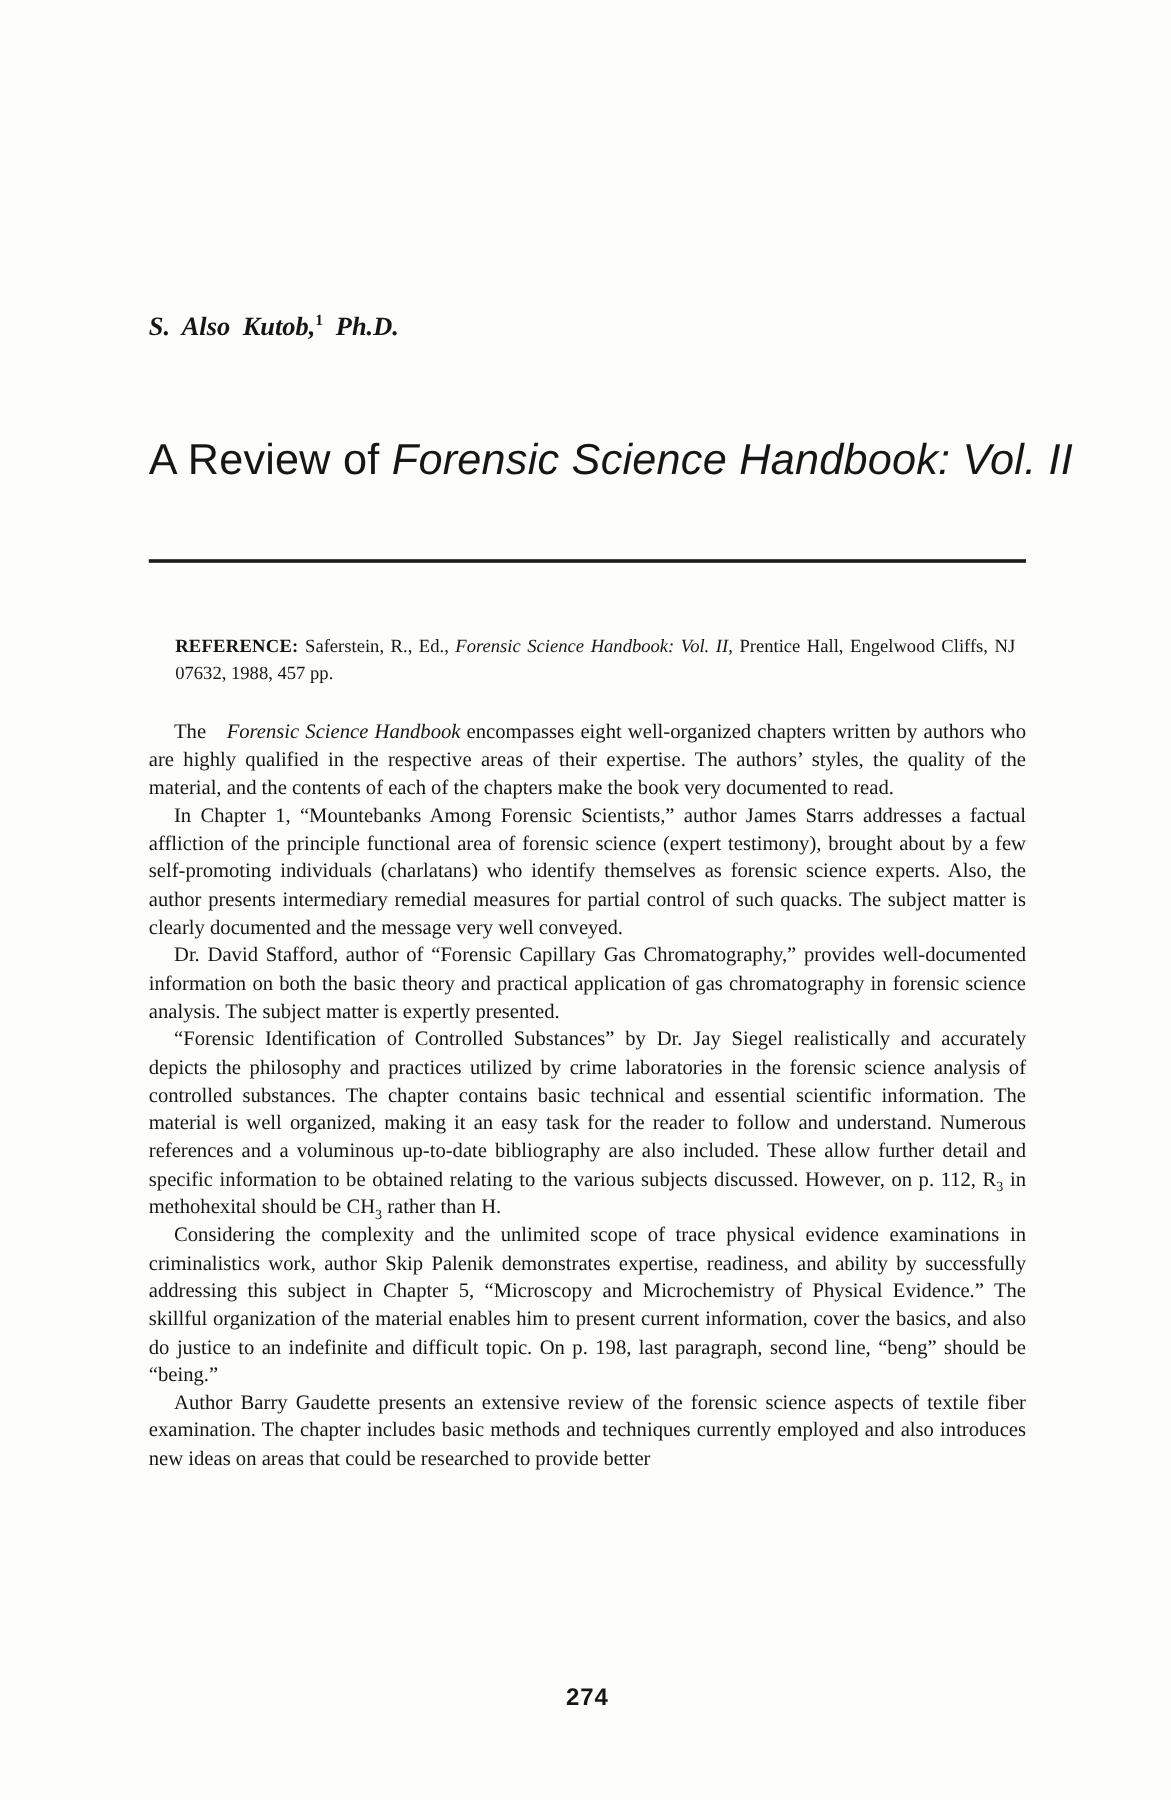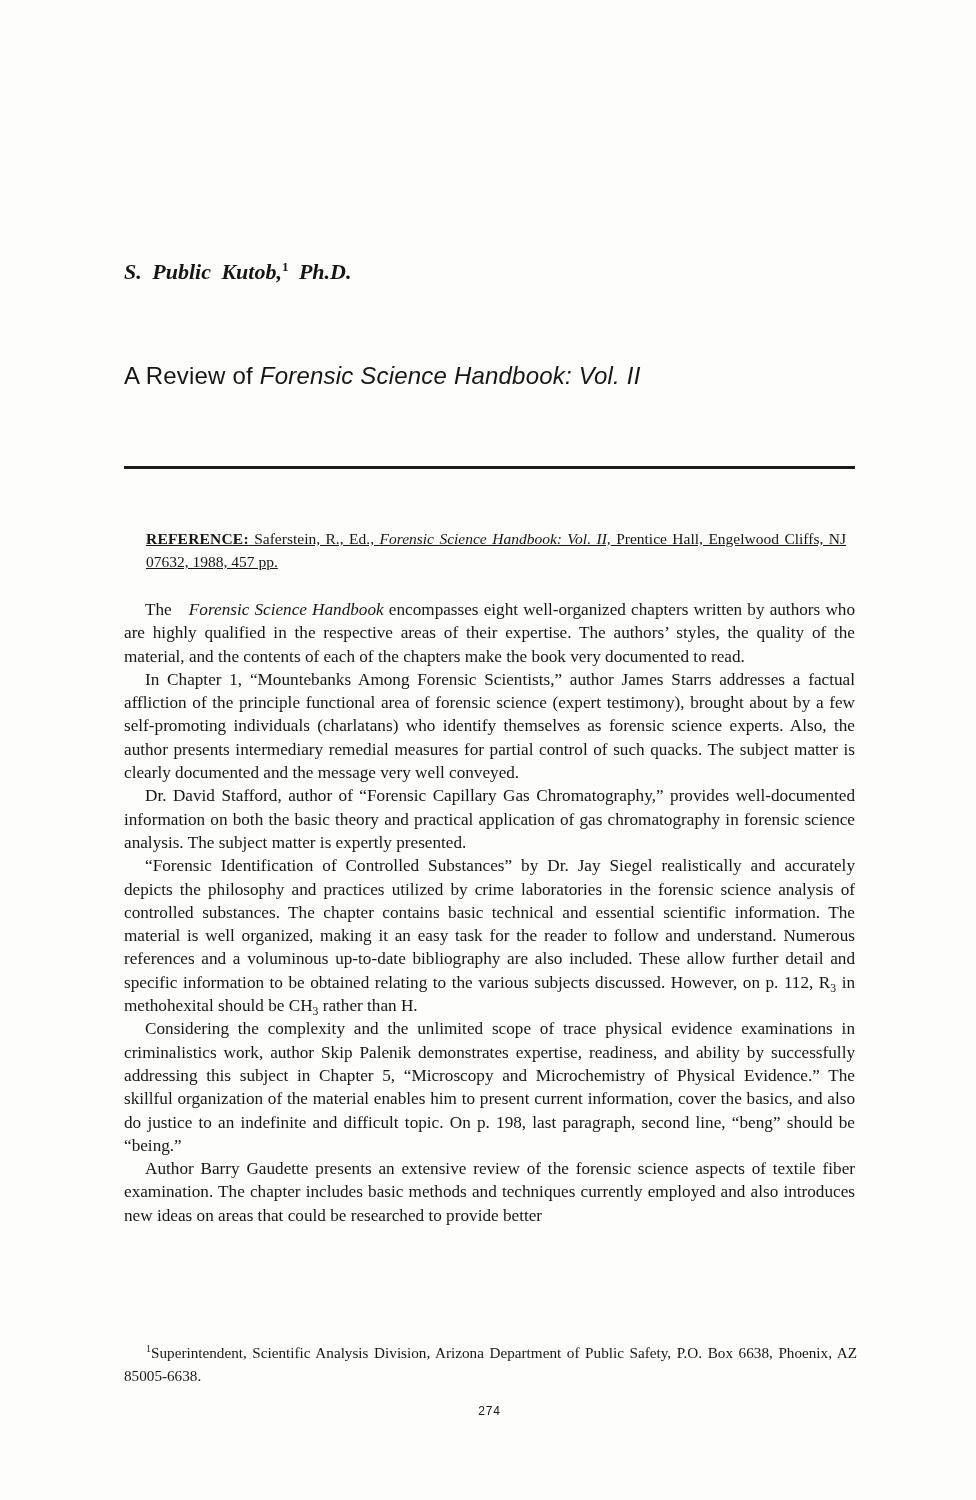--- a/index.html
+++ b/index.html
@@ -23,64 +23,64 @@
 
   .author-line {
     position: absolute; top: 259px; left: 124px;
     font-size: 22px; font-weight: bold; font-style: italic; word-spacing: 5px;
   }
   .author-line sup { font-size: 13px; font-style: normal; }
 
   .article-title {
     position: absolute; top: 362px; left: 124px; margin: 0;
     font-family: "Liberation Sans", sans-serif;
-    font-size: 24px; font-weight: 500; letter-spacing: 0.2px; white-space: nowrap;
+    font-size: 36px; font-weight: 500; letter-spacing: 0.2px; white-space: nowrap;
   }
   .article-title em { font-style: italic; }
 
   .title-rule {
     position: absolute; top: 466px; left: 124px; width: 731px;
     border: none; border-top: 3px solid #1c1c1c; margin: 0;
   }
 
   .reference {
     position: absolute; top: 527px; left: 146px; width: 700px; margin: 0;
-    font-size: 15.5px; line-height: 23px; text-align: justify; text-decoration: underline;
+    font-size: 15.5px; line-height: 23px; text-align: justify;
   }
   .reference strong { letter-spacing: 0.2px; }
 
   .article-body {
     position: absolute; top: 598px; left: 124px; width: 731px;
     font-size: 17.2px; line-height: 23.3px; text-align: justify;
   }
   .article-body p { margin: 0; text-indent: 21px; }
   .article-body em { font-style: italic; margin-left: 12px; }
   .article-body sub { font-size: 68%; line-height: 0; }
 
   .footnote {
     position: absolute; top: 1337px; left: 124px; width: 733px;
     font-size: 15.2px; line-height: 23px; text-align: justify; text-indent: 22px;
   }
   .footnote sup { font-size: 10px; }
 
   .page-number {
     position: absolute; top: 1404px; left: 124px; width: 731px;
     text-align: center; font-family: "Liberation Sans", sans-serif;
-    font-weight: normal; font-size: 12px; letter-spacing: 0.8px;
+    font-weight: bold; font-size: 20px; letter-spacing: 0.8px;
   }
 </style>
 </head>
 <body>
 
 <div class="page">
 
 
 
   <div class="author-line">
-    <span>S. Public Kutob,</span><sup>1</sup><span> Ph.D.</span>
+    <span>S. Also Kutob,</span><sup>1</sup><span> Ph.D.</span>
   </div>
 
   <h2 class="article-title">
     <span>A Review of </span><em>Forensic Science Handbook: Vol. II</em>
   </h2>
 
   <hr class="title-rule">
 
   <p class="reference">
     <strong>REFERENCE:</strong><span> Saferstein, R., Ed., </span><em>Forensic Science Handbook: Vol. II,</em><span> Prentice Hall, Engelwood Cliffs, NJ 07632, 1988, 457 pp.</span>
@@ -88,19 +88,16 @@
 
   <div class="article-body">
       <p><span>The </span><em>Forensic Science Handbook</em><span> encompasses eight well-organized chapters written by authors who are highly qualified in the respective areas of their expertise. The authors’ styles, the quality of the material, and the contents of each of the chapters make the book very documented to read.</span></p>
       <p><span>In Chapter 1, “Mountebanks Among Forensic Scientists,” author James Starrs addresses a factual affliction of the principle functional area of forensic science (expert testimony), brought about by a few self-promoting individuals (charlatans) who identify themselves as forensic science experts. Also, the author presents intermediary remedial measures for partial control of such quacks. The subject matter is clearly documented and the message very well conveyed.</span></p>
       <p><span>Dr. David Stafford, author of “Forensic Capillary Gas Chromatography,” provides well-documented information on both the basic theory and practical application of gas chromatography in forensic science analysis. The subject matter is expertly presented.</span></p>
       <p><span>“Forensic Identification of Controlled Substances” by Dr. Jay Siegel realistically and accurately depicts the philosophy and practices utilized by crime laboratories in the forensic science analysis of controlled substances. The chapter contains basic technical and essential scientific information. The material is well organized, making it an easy task for the reader to follow and understand. Numerous references and a voluminous up-to-date bibliography are also included. These allow further detail and specific information to be obtained relating to the various subjects discussed. However, on p. 112, R</span><sub>3</sub><span> in methohexital should be CH</span><sub>3</sub><span> rather than H.</span></p>
       <p><span>Considering the complexity and the unlimited scope of trace physical evidence examinations in criminalistics work, author Skip Palenik demonstrates expertise, readiness, and ability by successfully addressing this subject in Chapter 5, “Microscopy and Microchemistry of Physical Evidence.” The skillful organization of the material enables him to present current information, cover the basics, and also do justice to an indefinite and difficult topic. On p. 198, last paragraph, second line, “beng” should be “being.”</span></p>
       <p><span>Author Barry Gaudette presents an extensive review of the forensic science aspects of textile fiber examination. The chapter includes basic methods and techniques currently employed and also introduces new ideas on areas that could be researched to provide better</span></p>
     </div>
 
-  <div class="footnote">
-    <sup>1</sup><span>Superintendent, Scientific Analysis Division, Arizona Department of Public Safety, P.O. Box 6638, Phoenix, AZ 85005-6638.</span>
-  </div>
 
   <div class="page-number">274</div>
 
 </div>
 
 </body></html>

